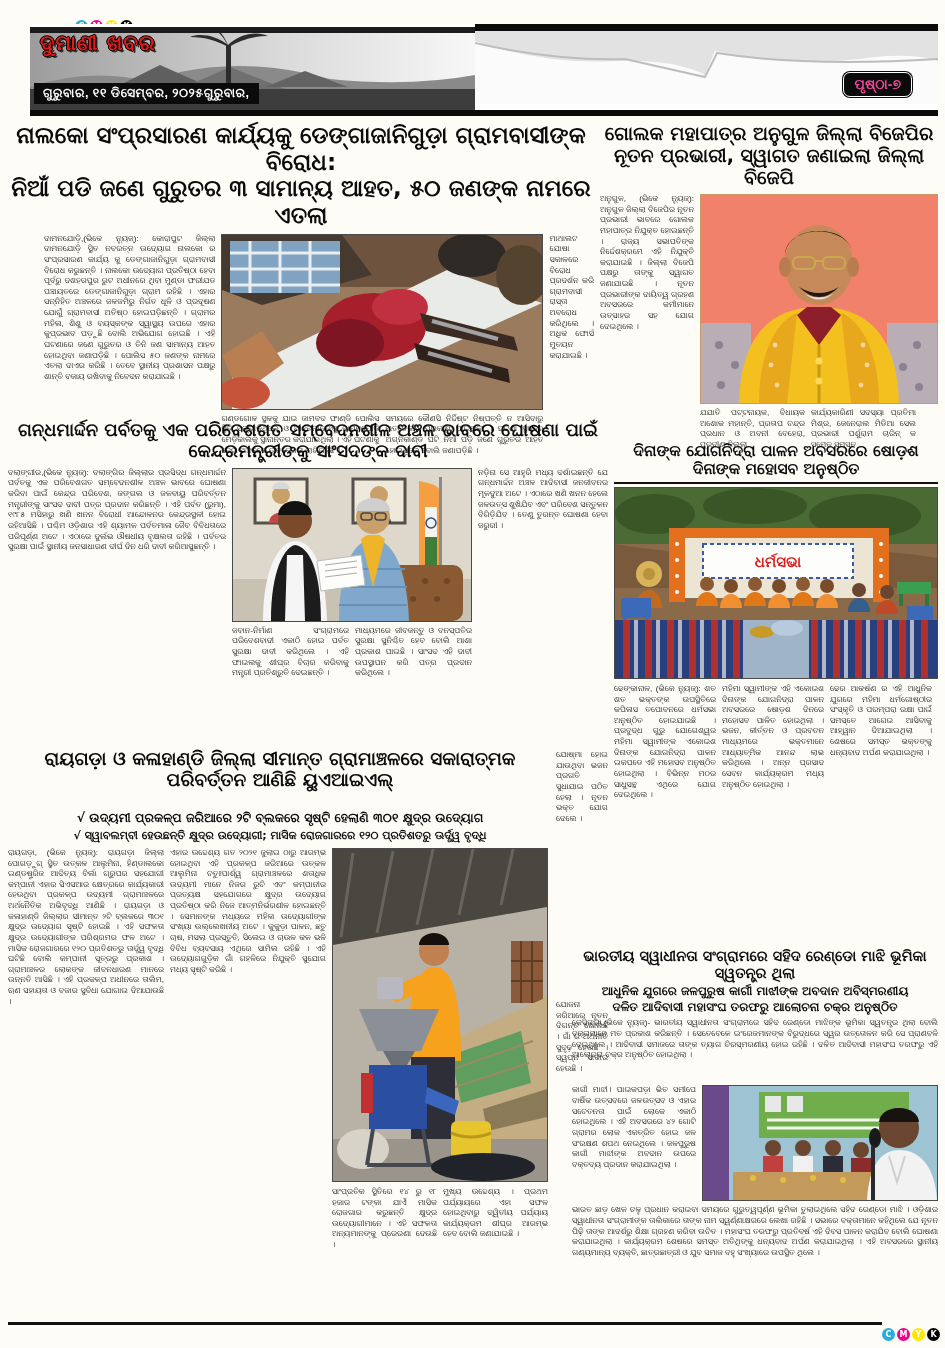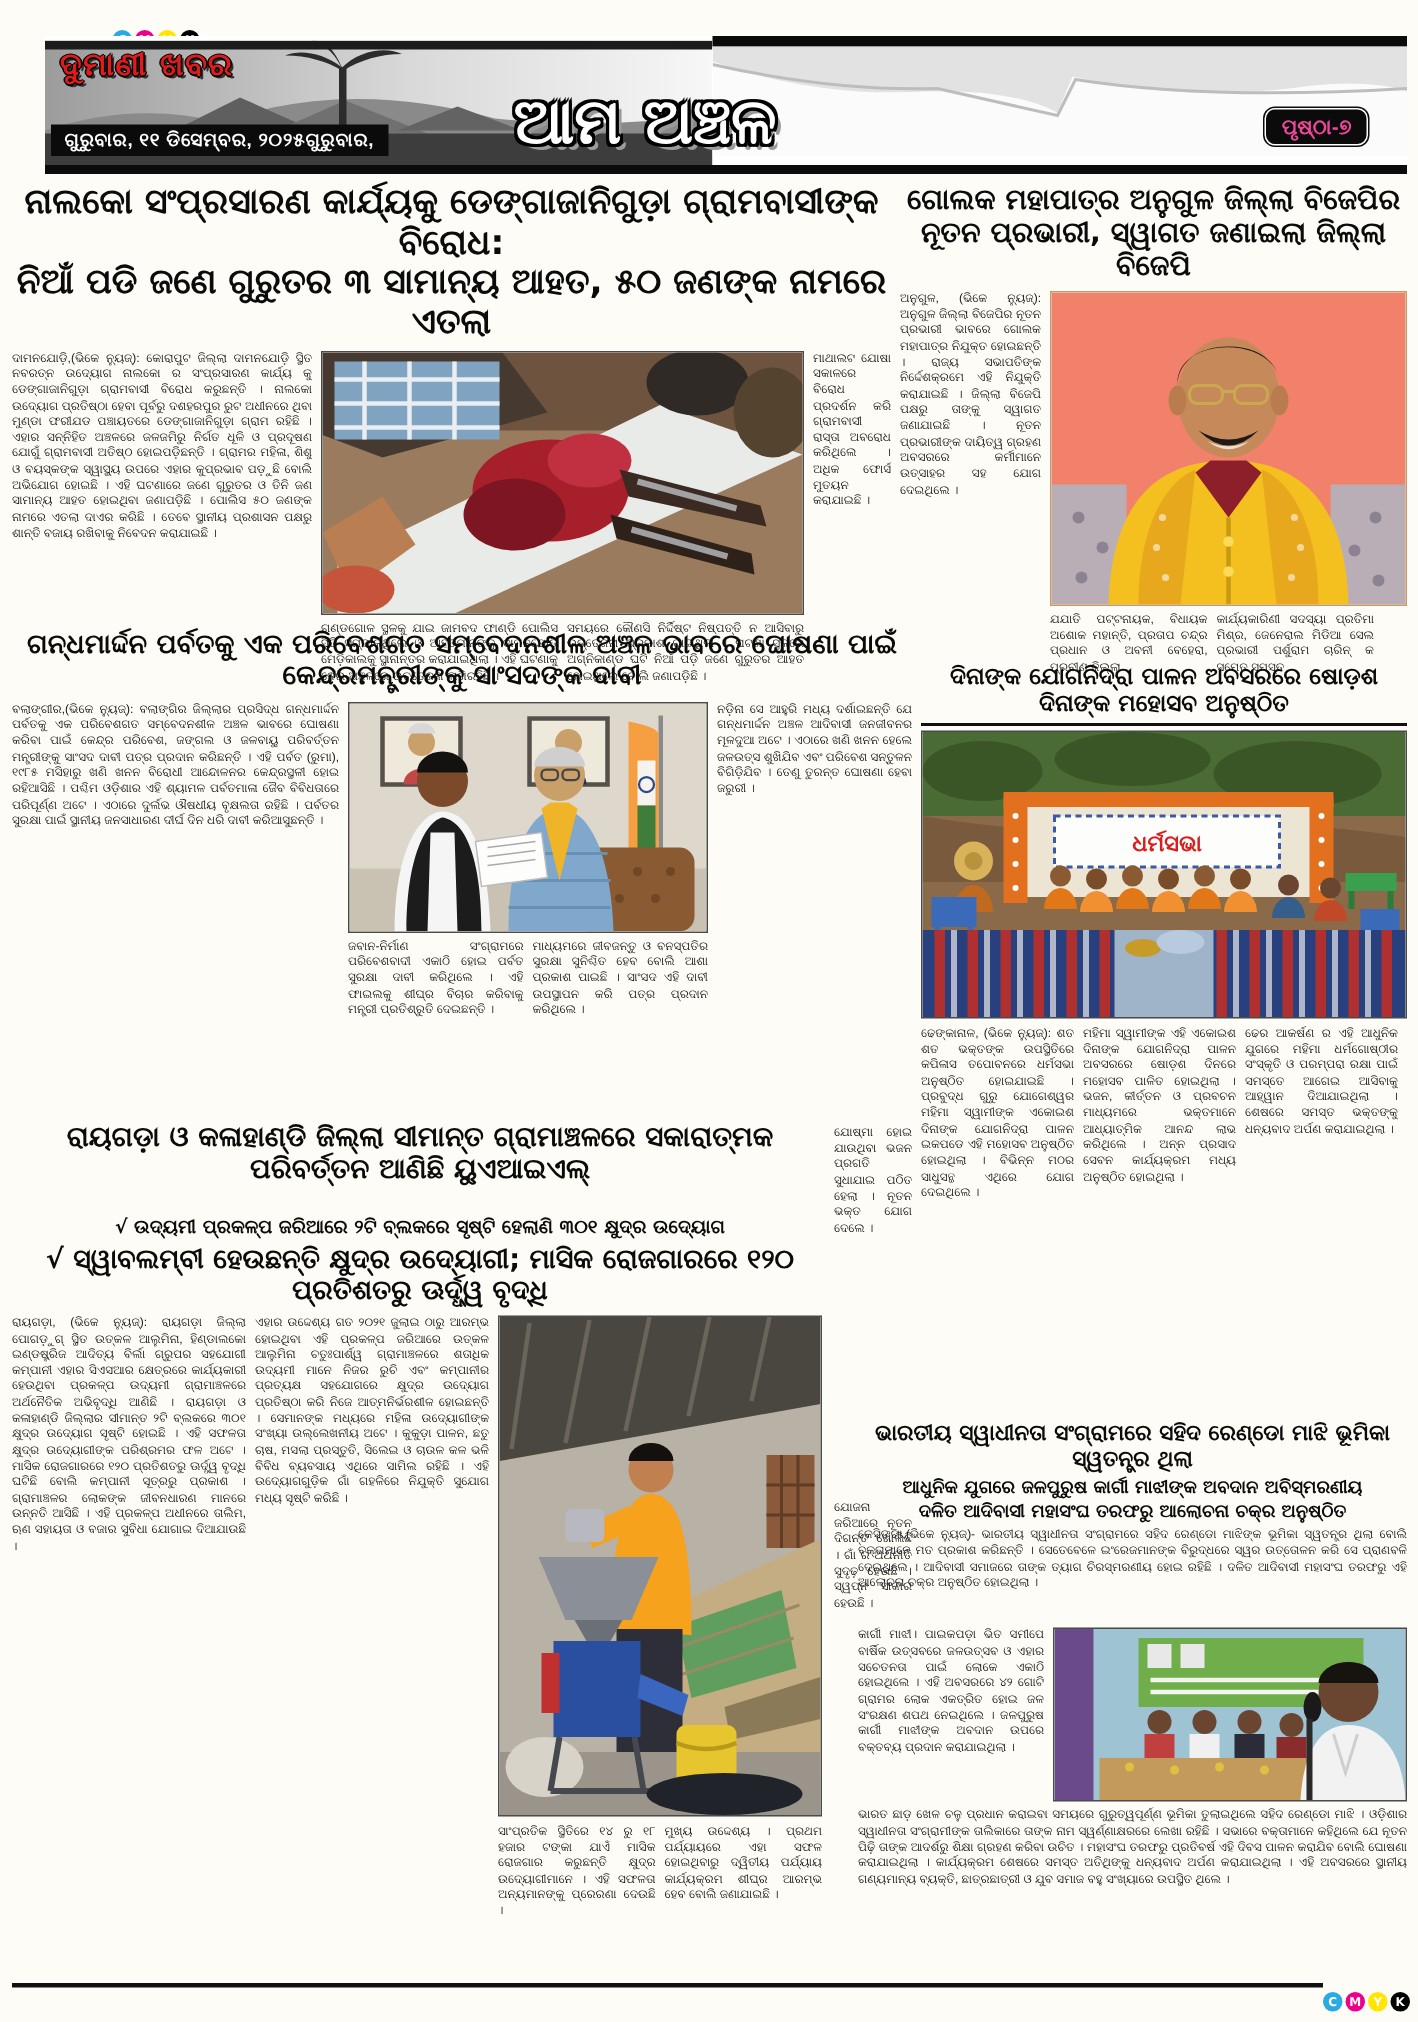--- a/index.html
+++ b/index.html
@@ -78,28 +78,27 @@
     <div class="mast-date">ଗୁରୁବାର, ୧୧ ଡିସେମ୍ବର, ୨୦୨୫ଗୁରୁବାର,</div>
   </div>
   <div class="mast-bar"></div>
   <div class="mast-ridge">
     <svg width="463" height="73" viewBox="0 0 463 73" preserveAspectRatio="none">
       <rect width="463" height="73" fill="#fbfbfb"></rect>
       <path d="M0,10 Q70,34 140,30 Q200,28 230,44 L240,20 Q320,38 400,26 Q440,22 463,30 L463,0 L0,0 Z" fill="#e2e2e2"></path>
       <path d="M0,12 Q80,30 150,28 L230,46 L242,22 Q330,36 463,28" fill="none" stroke="#bdbdbd" stroke-width="2"></path>
     </svg>
   </div>
-  <div class="mast-title">ଆମ ଅଞ୍ଚଳ</div>
   <div class="page-box">ପୃଷ୍ଠା-୭</div>
 </div>
 
 <div class="art" style="left:8px;top:122px;width:586px;">
   <div class="hl" style="font-size:23px;">ନାଲକୋ ସଂପ୍ରସାରଣ କାର୍ଯ୍ୟକୁ ଡେଙ୍ଗାଜାନିଗୁଡ଼ା ଗ୍ରାମବାସୀଙ୍କ ବିରୋଧ:</div>
   <div class="hl" style="font-size:23px;">ନିଆଁ ପଡି ଜଣେ ଗୁରୁତର ୩ ସାମାନ୍ୟ ଆହତ, ୫୦ ଜଣଙ୍କ ନାମରେ ଏତଲା</div>
-  <div class="cols" style="margin-top:5px;">
+  <div class="cols" style="margin-top:5px;margin-left:36px;">
     <div class="bt" style="width:200px;height:232px;">ଦାମନଯୋଡ଼ି,(ଭିକେ ନ୍ୟୁଜ୍): କୋରାପୁଟ ଜିଲ୍ଲା ଦାମନଯୋଡ଼ି ସ୍ଥିତ ନବରତ୍ନ ଉଦ୍ୟୋଗ ନାଲକୋ ର ସଂପ୍ରସାରଣ କାର୍ଯ୍ୟ କୁ ଡେଙ୍ଗାଜାନିଗୁଡ଼ା ଗ୍ରାମବାସୀ ବିରୋଧ କରୁଛନ୍ତି । ନାଲକୋ ଉଦ୍ୟୋଗ ପ୍ରତିଷ୍ଠା ହେବା ପୂର୍ବରୁ ଦଶହରପୁର ରୁଟ ଅଧୀନରେ ଥିବା ମୁଣ୍ଡା ଫରୀଯଡ ପଞ୍ଚାୟତରେ ଡେଙ୍ଗାଜାନିଗୁଡ଼ା ଗ୍ରାମ ରହିଛି । ଏହାର ସନ୍ନିହିତ ଅଞ୍ଚଳରେ ଜଳଜମିରୁ ନିର୍ଗତ ଧୂଳି ଓ ପ୍ରଦୂଷଣ ଯୋଗୁଁ ଗ୍ରାମବାସୀ ଅତିଷ୍ଠ ହୋଇପଡ଼ିଛନ୍ତି । ଗ୍ରାମର ମହିଳା, ଶିଶୁ ଓ ବୟସ୍କଙ୍କ ସ୍ୱାସ୍ଥ୍ୟ ଉପରେ ଏହାର କୁପ୍ରଭାବ ପଡ଼ୁଛି ବୋଲି ଅଭିଯୋଗ ହୋଇଛି । ଏହି ଘଟଣାରେ ଜଣେ ଗୁରୁତର ଓ ତିନି ଜଣ ସାମାନ୍ୟ ଆହତ ହୋଇଥିବା ଜଣାପଡ଼ିଛି । ପୋଲିସ ୫୦ ଜଣଙ୍କ ନାମରେ ଏତଲା ଦାଏର କରିଛି । ତେବେ ସ୍ଥାନୀୟ ପ୍ରଶାସନ ପକ୍ଷରୁ ଶାନ୍ତି ବଜାୟ ରଖିବାକୁ ନିବେଦନ କରାଯାଇଛି ।</div>
     <div style="width:322px;">
       <div class="ph" style="width:322px;height:176px;">
         <svg width="320" height="174" viewBox="0 0 320 174" preserveAspectRatio="none">
           <rect width="320" height="174" fill="#9b7b5e"></rect>
           <rect width="320" height="52" fill="#6e543f"></rect>
           <polygon points="10,140 225,35 320,68 88,174 10,174" fill="#e9ebe8"></polygon>
           <polygon points="0,0 120,0 150,40 40,70 0,55" fill="#463a30"></polygon>
           <rect x="8" y="6" width="110" height="52" fill="#7fa3c0"></rect>
           <g stroke="#e8eef2" stroke-width="3">
@@ -352,21 +351,21 @@
     <div class="bt" style="width:102px;height:256px;">ମହିମା ସ୍ୱାମୀଙ୍କ ଏହି ଏକୋଇଶ ଦିନାଙ୍କ ଯୋଗନିଦ୍ରା ପାଳନ ଅବସରରେ ଷୋଡ଼ଶ ଦିନରେ ମହୋସବ ପାଳିତ ହୋଇଥିଲା । ଭଜନ, କୀର୍ତ୍ତନ ଓ ପ୍ରବଚନ ମାଧ୍ୟମରେ ଭକ୍ତମାନେ ଆଧ୍ୟାତ୍ମିକ ଆନନ୍ଦ ଲାଭ କରିଥିଲେ । ଅନ୍ନ ପ୍ରସାଦ ସେବନ କାର୍ଯ୍ୟକ୍ରମ ମଧ୍ୟ ଅନୁଷ୍ଠିତ ହୋଇଥିଲା ।</div>
     <div class="bt" style="width:102px;height:256px;">ଢେର ଆକର୍ଷଣ ର ଏହି ଆଧୁନିକ ଯୁଗରେ ମହିମା ଧର୍ମଗୋଷ୍ଠୀର ସଂସ୍କୃତି ଓ ପରମ୍ପରା ରକ୍ଷା ପାଇଁ ସମସ୍ତେ ଆଗେଇ ଆସିବାକୁ ଆହ୍ୱାନ ଦିଆଯାଇଥିଲା । ଶେଷରେ ସମସ୍ତ ଭକ୍ତଙ୍କୁ ଧନ୍ୟବାଦ ଅର୍ପଣ କରାଯାଇଥିଲା ।</div>
   </div>
 </div>
 
 <div class="art bt" style="left:556px;top:750px;width:52px;height:192px;">ଯୋଷ୍ମା ହୋଇ ଯାଉଥିବା ଭଜନ ପ୍ରଗତି ସୁଧାଯାଇ ପଠିତ ହେଲା । ନୂତନ ଭକ୍ତ ଯୋଗ ଦେଲେ ।</div>
 
 <div class="art" style="left:8px;top:748px;width:544px;">
   <div class="hl" style="font-size:18.5px;">ରାୟଗଡ଼ା ଓ କଳାହାଣ୍ଡି ଜିଲ୍ଲା ସୀମାନ୍ତ  ଗ୍ରାମାଞ୍ଚଳରେ ସକାରାତ୍ମକ ପରିବର୍ତ୍ତନ ଆଣିଛି ୟୁଏଆଇଏଲ୍</div>
   <div class="bullets" style="font-size:12.5px;margin-top:19px;">√ ଉଦ୍ୟମୀ ପ୍ରକଳ୍ପ ଜରିଆରେ ୨ଟି ବ୍ଲକରେ ସୃଷ୍ଟି ହେଲାଣି ୩୦୧ କ୍ଷୁଦ୍ର ଉଦ୍ୟୋଗ</div>
-  <div class="bullets" style="font-size:18px;margin-top:3px;text-align:center;">√ ସ୍ୱାବଲମ୍ବୀ ହେଉଛନ୍ତି କ୍ଷୁଦ୍ର ଉଦ୍ୟୋଗୀ; ମାସିକ ରୋଜଗାରରେ ୧୨୦ ପ୍ରତିଶତରୁ ଊର୍ଦ୍ଧ୍ୱ ବୃଦ୍ଧି</div>
+  <div class="bullets" style="font-size:11px;margin-top:3px;text-align:center;">√ ସ୍ୱାବଲମ୍ବୀ ହେଉଛନ୍ତି କ୍ଷୁଦ୍ର ଉଦ୍ୟୋଗୀ; ମାସିକ ରୋଜଗାରରେ ୧୨୦ ପ୍ରତିଶତରୁ ଊର୍ଦ୍ଧ୍ୱ ବୃଦ୍ଧି</div>
   <div class="cols" style="margin-top:6px;">
     <div class="bt" style="width:156px;height:492px;">ରାୟଗଡ଼ା, (ଭିକେ ନ୍ୟୁଜ୍): ରାୟଗଡ଼ା ଜିଲ୍ଲା ପୋଗଡ଼ୁଗ୍ ସ୍ଥିତ ଉତ୍କଳ ଆଲୁମିନା, ହିଣ୍ଡାଲକୋ ଇଣ୍ଡଷ୍ଟ୍ରିଜ ଆଦିତ୍ୟ ବିର୍ଲା ଗ୍ରୁପର ସହଯୋଗୀ କମ୍ପାନୀ ଏହାର ସିଏସଆର କ୍ଷେତ୍ରରେ କାର୍ଯ୍ୟକାରୀ ହେଉଥିବା ପ୍ରକଳ୍ପ ଉଦ୍ୟମୀ ଗ୍ରାମାଞ୍ଚଳରେ ଅର୍ଥନୈତିକ ଅଭିବୃଦ୍ଧି ଆଣିଛି । ରାୟଗଡ଼ା ଓ କଳାହାଣ୍ଡି ଜିଲ୍ଲାର ସୀମାନ୍ତ ୨ଟି ବ୍ଲକରେ ୩୦୧ କ୍ଷୁଦ୍ର ଉଦ୍ୟୋଗ ସୃଷ୍ଟି ହୋଇଛି । ଏହି ସଫଳତା କ୍ଷୁଦ୍ର ଉଦ୍ୟୋଗୀଙ୍କ ପରିଶ୍ରମର ଫଳ ଅଟେ । ମାସିକ ରୋଜଗାରରେ ୧୨୦ ପ୍ରତିଶତରୁ ଊର୍ଦ୍ଧ୍ୱ ବୃଦ୍ଧି ଘଟିଛି ବୋଲି କମ୍ପାନୀ ସୂତ୍ରରୁ ପ୍ରକାଶ । ଗ୍ରାମାଞ୍ଚଳର ଲୋକଙ୍କ ଜୀବନଧାରଣ ମାନରେ ଉନ୍ନତି ଆସିଛି । ଏହି ପ୍ରକଳ୍ପ ଅଧୀନରେ ତାଲିମ, ଋଣ ସହାୟତା ଓ ବଜାର ସୁବିଧା ଯୋଗାଇ ଦିଆଯାଉଛି ।</div>
     <div class="bt" style="width:156px;height:492px;">ଏହାର ଉଦ୍ଦେଶ୍ୟ ଗତ ୨୦୨୧ ଜୁଲାଇ ଠାରୁ ଆରମ୍ଭ ହୋଇଥିବା ଏହି ପ୍ରକଳ୍ପ ଜରିଆରେ ଉତ୍କଳ ଆଲୁମିନା ଚତୁଃପାର୍ଶ୍ୱ ଗ୍ରାମାଞ୍ଚଳରେ ଶତାଧିକ ଉଦ୍ୟମୀ ମାନେ ନିଜର ରୁଚି ଏବଂ କମ୍ପାନୀର ପ୍ରତ୍ୟକ୍ଷ ସହଯୋଗରେ କ୍ଷୁଦ୍ର ଉଦ୍ୟୋଗ ପ୍ରତିଷ୍ଠା କରି ନିଜେ ଆତ୍ମନିର୍ଭରଶୀଳ ହୋଇଛନ୍ତି । ସେମାନଙ୍କ ମଧ୍ୟରେ ମହିଳା ଉଦ୍ୟୋଗୀଙ୍କ ସଂଖ୍ୟା ଉଲ୍ଲେଖନୀୟ ଅଟେ । କୁକୁଡ଼ା ପାଳନ, ଛତୁ ଚାଷ, ମସଲା ପ୍ରସ୍ତୁତି, ସିଲେଇ ଓ ଚାଉଳ କଳ ଭଳି ବିବିଧ ବ୍ୟବସାୟ ଏଥିରେ ସାମିଲ ରହିଛି । ଏହି ଉଦ୍ୟୋଗଗୁଡ଼ିକ ଗାଁ ଗହଳିରେ ନିଯୁକ୍ତି ସୁଯୋଗ ମଧ୍ୟ ସୃଷ୍ଟି କରିଛି ।</div>
     <div style="width:216px;">
       <div class="ph" style="width:216px;height:334px;">
         <svg width="214" height="332" viewBox="0 0 214 332" preserveAspectRatio="none">
           <rect width="214" height="332" fill="#b8b2a6"></rect>
           <polygon points="0,0 214,0 214,58 0,96" fill="#4a4640"></polygon>
           <g stroke="#6a655c" stroke-width="3">
               <path d="M20,4 L8,88 M60,2 L44,84 M100,0 L84,76 M140,0 L126,66 M180,0 L168,56"></path>

